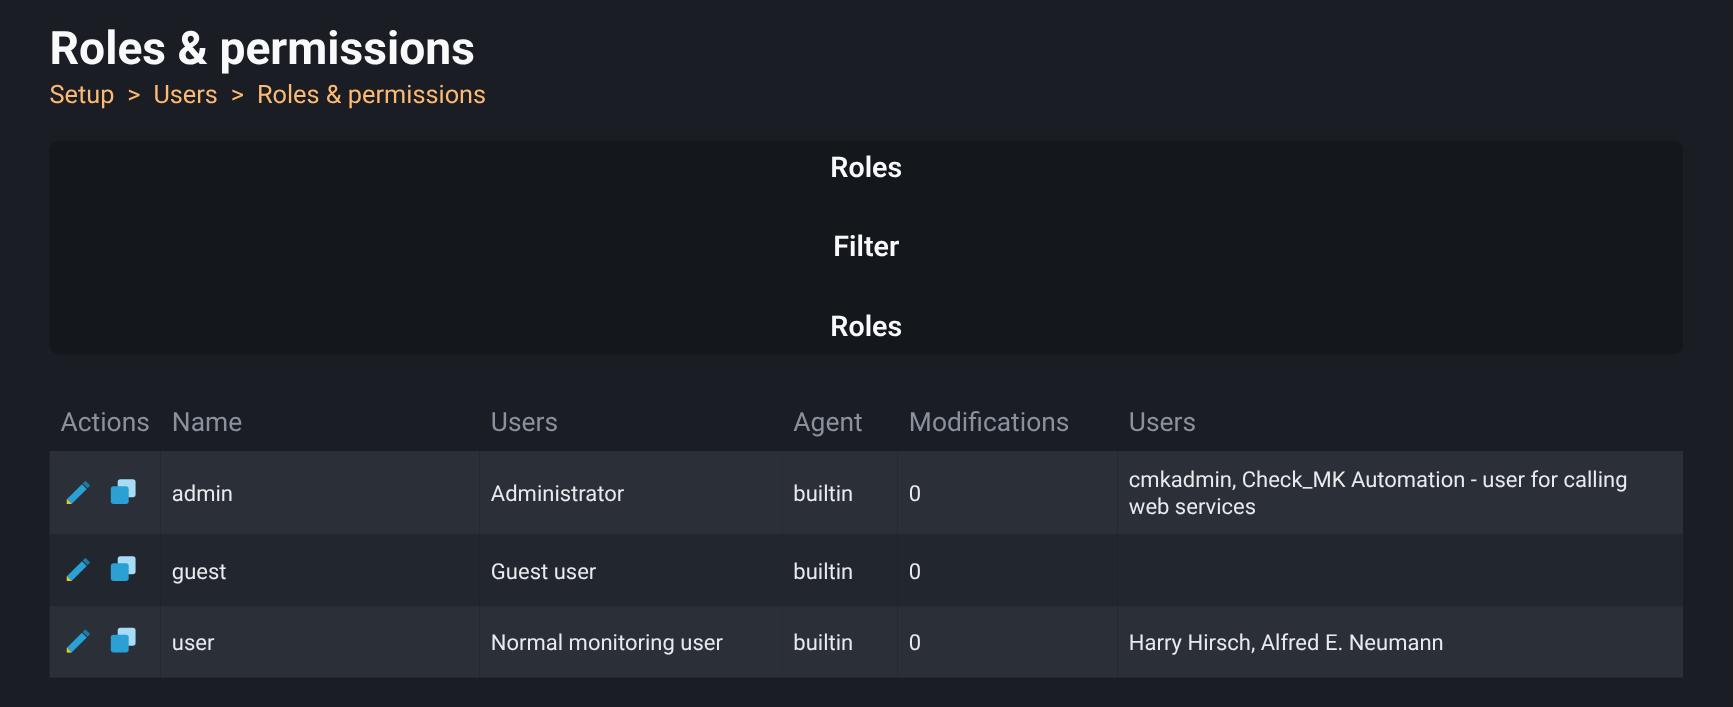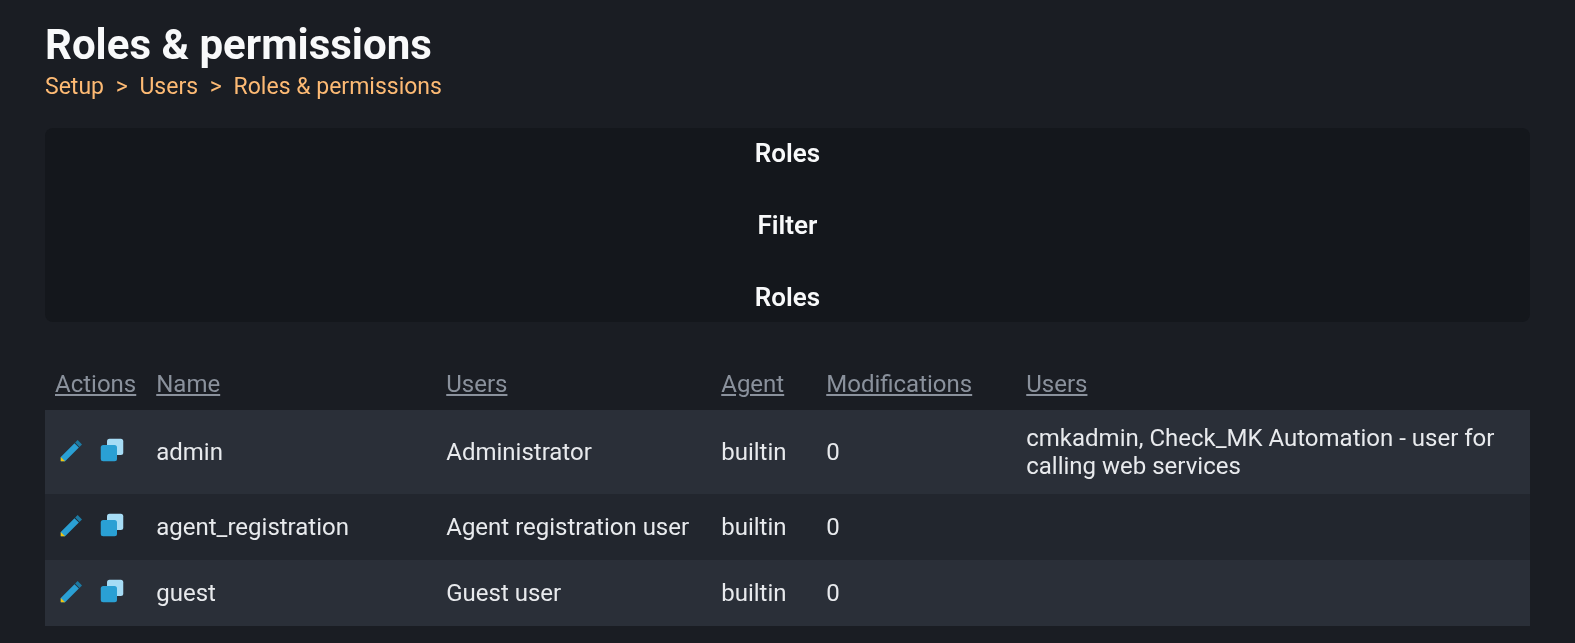--- a/index.html
+++ b/index.html
@@ -61,25 +61,24 @@
 table {
   width: 100%;
   border-collapse: collapse;
 }
 th {
   text-align: left;
   font-weight: 400;
   color: #8a919c;
   font-size: 24px;
   padding: 12px 10px;
-  text-decoration: underline;
 }
 td {
   padding: 14px 10px;
-  font-size: 24px;
+  font-size: 20px;
   color: #e8eaed;
   vertical-align: middle;
 }
 tbody tr:nth-child(odd) { background: #2a2f38; }
 tbody tr:nth-child(even) { background: #22262e; }
 .actions-cell {
   white-space: nowrap;
   width: 1%;
 }
 .icon-btn {
@@ -154,39 +153,39 @@
   <path d="M3 17.5 L14 6.5 L17.5 10 L6.5 21 L3 21 Z" fill="#2aa0d4"></path>
   <path d="M3 17.5 L6.5 21 L3 21 Z" fill="#f1c40f"></path>
   <path d="M14.5 6 L18 9.5 L20 7.5 L16.5 4 Z" fill="#1c7aa3"></path>
 </svg>
           </span><span class="icon-btn">
             <svg width="30" height="30" viewBox="0 0 24 24">
   <rect x="8" y="3" width="13" height="13" rx="2" fill="#a6dcf5"></rect>
   <rect x="3" y="8" width="13" height="13" rx="2" fill="#2aa0d4"></rect>
 </svg>
           </span></td>
-        <td>agent_registration</td>
-        <td>Agent registration user</td>
+        <td>guest</td>
+        <td>Guest user</td>
         <td>builtin</td>
         <td>0</td>
         <td></td>
       </tr>
       <tr>
         <td class="actions-cell"><span class="icon-btn">
             <svg width="30" height="30" viewBox="0 0 24 24">
   <path d="M3 17.5 L14 6.5 L17.5 10 L6.5 21 L3 21 Z" fill="#2aa0d4"></path>
   <path d="M3 17.5 L6.5 21 L3 21 Z" fill="#f1c40f"></path>
   <path d="M14.5 6 L18 9.5 L20 7.5 L16.5 4 Z" fill="#1c7aa3"></path>
 </svg>
           </span><span class="icon-btn">
             <svg width="30" height="30" viewBox="0 0 24 24">
   <rect x="8" y="3" width="13" height="13" rx="2" fill="#a6dcf5"></rect>
   <rect x="3" y="8" width="13" height="13" rx="2" fill="#2aa0d4"></rect>
 </svg>
           </span></td>
-        <td>guest</td>
-        <td>Guest user</td>
+        <td>user</td>
+        <td>Normal monitoring user</td>
         <td>builtin</td>
         <td>0</td>
-        <td></td>
+        <td>Harry Hirsch, Alfred E. Neumann</td>
       </tr>
     </tbody>
 </table>
 
 </body></html>

